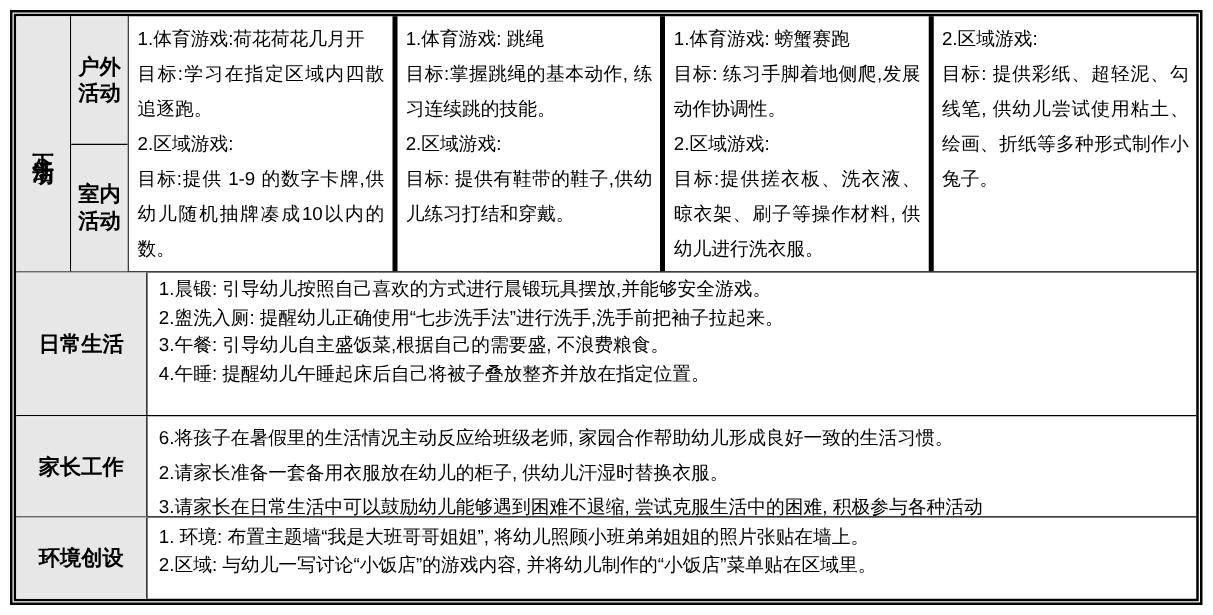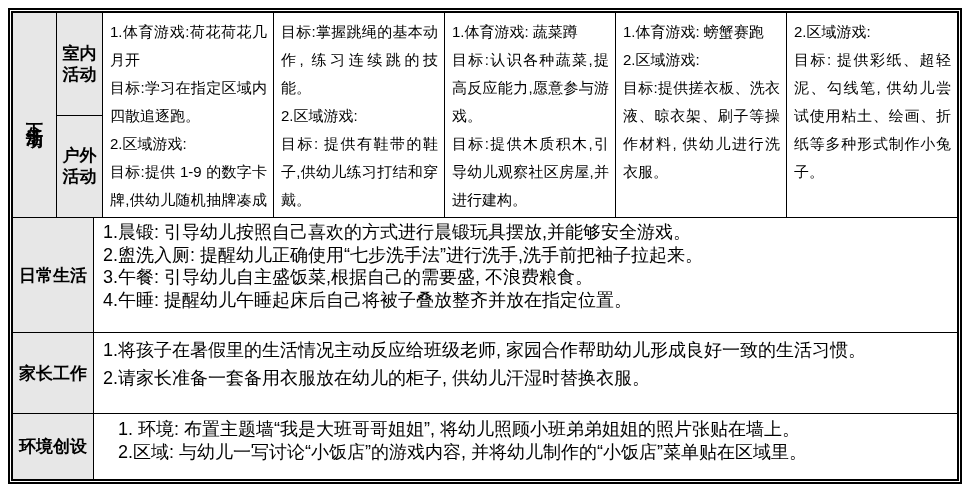--- a/index.html
+++ b/index.html
@@ -28,72 +28,69 @@
   }
   .c1 { width: 44px; border-right: 1px solid #000; }
   .c1 .vtext { writing-mode: vertical-rl; text-orientation: upright; letter-spacing: 3px; line-height: 1; }
   .c2 { width: 46px; border-right: 1px solid #000; display: flex; flex-direction: column; }
   .c2 .sub { flex: 1; background: #e7e7e7; font-weight: bold; font-size: 17px;
              display: flex; align-items: center; justify-content: center;
              text-align: center; line-height: 1.25; padding: 2px; }
   .c2 .sub:first-child { border-bottom: 1px solid #000; }
 
   .activity-col {
-    flex: 1 1 0; border-right: 1px solid #000000;
+    flex: 1 1 0; border-right: 4px solid #000000;
     padding: 5px 6px 2px 7px;
     font-size: 15px; line-height: 28px;
     text-align: justify;
     overflow: hidden;
   }
   .activity-col:last-child { border-right: none; }
 
   
-  .label-merged { width: 81px; border-right: 1px solid #000; }
+  .label-merged { width: 105px; border-right: 1px solid #000; }
   .row-content {
     flex: 1; padding: 3px 8px 2px 9px;
-    font-size: 18px; overflow: hidden;
+    font-size: 15px; overflow: hidden;
   }
   .row-daily   { height: 115px; }
   .row-daily .row-content  { line-height: 22.6px; }
   .row-parent  { height: 81px; }
   .row-parent .row-content { line-height: 27.5px; padding-top: 4px; }
   .row-env     { flex: 1; }
-  .row-env .row-content    { line-height: 23px; padding-top: 4px; margin-left: 15px; }
+  .row-env .row-content    { line-height: 23px; padding-top: 4px; }
 </style>
 </head>
 <body>
 
 <div class="table">
 
   <div class="row row-afternoon">
     <div class="cell-label c1">
       <span class="vtext">下午活动</span>
     </div>
     <div class="c2">
+      <div class="sub">户外活动</div>
       <div class="sub">室内活动</div>
-      <div class="sub">户外活动</div>
     </div>
     <div class="activity-col">
         <div class="line">1.体育游戏:荷花荷花几月开</div>
         <div class="line">目标:学习在指定区域内四散追逐跑。</div>
         <div class="line">2.区域游戏:</div>
         <div class="line">目标:提供 1-9 的数字卡牌,供幼儿随机抽牌凑成10以内的数。</div>
       </div>
     <div class="activity-col">
+        <div class="line">1.体育游戏: 跳绳</div>
         <div class="line">目标:掌握跳绳的基本动作, 练习连续跳的技能。</div>
         <div class="line">2.区域游戏:</div>
         <div class="line">目标: 提供有鞋带的鞋子,供幼儿练习打结和穿戴。</div>
       </div>
     <div class="activity-col">
-        <div class="line">1.体育游戏: 蔬菜蹲</div>
-        <div class="line">目标:认识各种蔬菜,提高反应能力,愿意参与游戏。</div>
-        <div class="line">目标:提供木质积木,引导幼儿观察社区房屋,并进行建构。</div>
-      </div>
-    <div class="activity-col">
         <div class="line">1.体育游戏: 螃蟹赛跑</div>
+        <div class="line">目标: 练习手脚着地侧爬,发展动作协调性。</div>
         <div class="line">2.区域游戏:</div>
         <div class="line">目标:提供搓衣板、洗衣液、晾衣架、刷子等操作材料, 供幼儿进行洗衣服。</div>
       </div>
     <div class="activity-col">
         <div class="line">2.区域游戏:</div>
         <div class="line">目标: 提供彩纸、超轻泥、勾线笔, 供幼儿尝试使用粘土、绘画、折纸等多种形式制作小兔子。</div>
       </div>
   </div>
 
   <div class="row row-daily">
@@ -102,22 +99,23 @@
         <div class="line">1.晨锻: 引导幼儿按照自己喜欢的方式进行晨锻玩具摆放,并能够安全游戏。</div>
         <div class="line">2.盥洗入厕: 提醒幼儿正确使用“七步洗手法”进行洗手,洗手前把袖子拉起来。</div>
         <div class="line">3.午餐: 引导幼儿自主盛饭菜,根据自己的需要盛, 不浪费粮食。</div>
         <div class="line">4.午睡: 提醒幼儿午睡起床后自己将被子叠放整齐并放在指定位置。</div>
       </div>
   </div>
 
   <div class="row row-parent">
     <div class="cell-label label-merged">家长工作</div>
     <div class="row-content">
-        <div class="line">1.将孩子在暑假里的生活情况主动反应给班级老师, 家园合作帮助幼儿形成良好一致的生活习惯。</div>
+        <div class="line">6.将孩子在暑假里的生活情况主动反应给班级老师, 家园合作帮助幼儿形成良好一致的生活习惯。</div>
         <div class="line">2.请家长准备一套备用衣服放在幼儿的柜子, 供幼儿汗湿时替换衣服。</div>
+        <div class="line">3.请家长在日常生活中可以鼓励幼儿能够遇到困难不退缩, 尝试克服生活中的困难, 积极参与各种活动</div>
       </div>
   </div>
 
   <div class="row row-env">
     <div class="cell-label label-merged">环境创设</div>
     <div class="row-content">
         <div class="line">1. 环境: 布置主题墙“我是大班哥哥姐姐”, 将幼儿照顾小班弟弟姐姐的照片张贴在墙上。</div>
         <div class="line">2.区域: 与幼儿一写讨论“小饭店”的游戏内容, 并将幼儿制作的“小饭店”菜单贴在区域里。</div>
       </div>
   </div>

